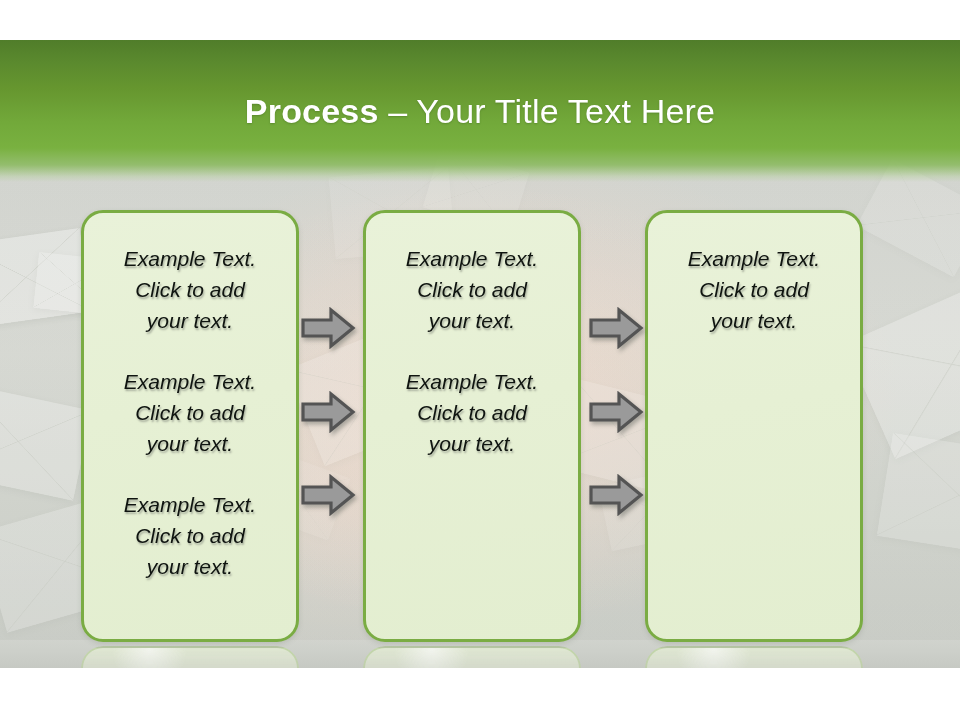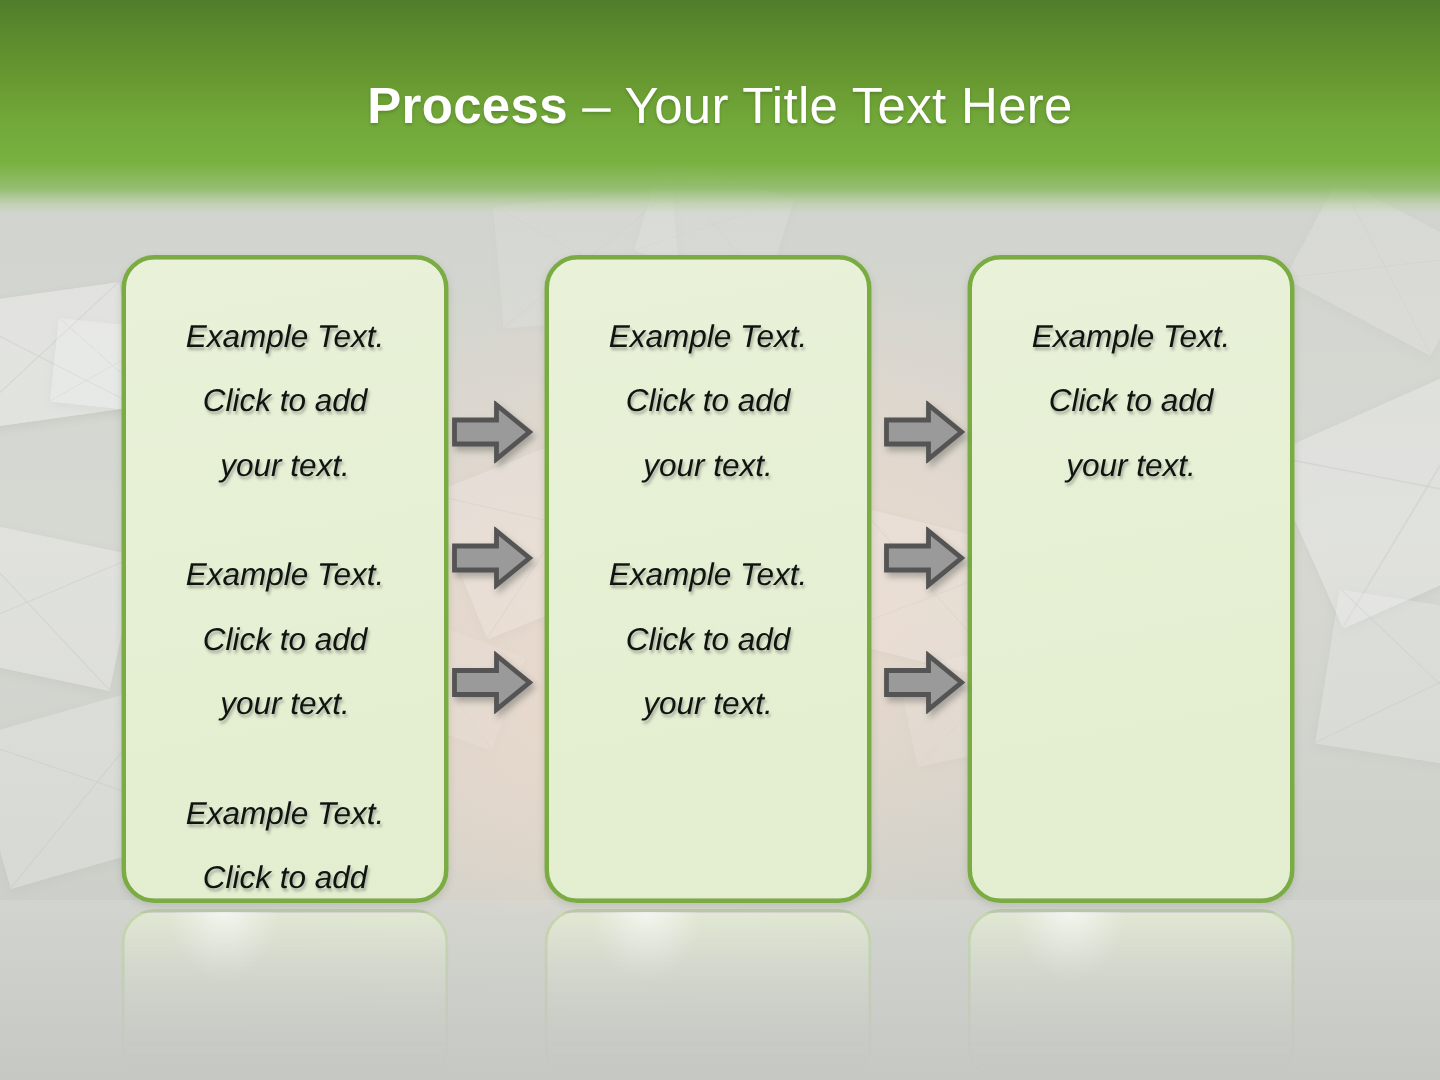--- a/index.html
+++ b/index.html
@@ -8,23 +8,24 @@
     padding: 0;
     background: #ffffff;
   }
   body {
     font-family: "Liberation Sans", "DejaVu Sans", sans-serif;
   }
 
   #slide {
     position: relative;
     width: 960px;
-    height: 720px;
+    height: 628px;
     overflow: hidden;
     background: #a16207;
+    margin-top: 40px;
   }
 
   
   .bg-base {
     position: absolute;
     inset: 0;
     background:
       radial-gradient(ellipse 560px 330px at 52% 56%, rgba(244,214,196,0.62) 0%, rgba(240,212,196,0.30) 42%, rgba(215,216,210,0.0) 72%),
       radial-gradient(ellipse 300px 260px at 36% 72%, rgba(247,222,206,0.45) 0%, rgba(247,222,206,0.0) 70%),
       linear-gradient(180deg, #c9ccc6 0%, #d2d4cf 22%, #d7d9d3 50%, #cfd2cb 76%, #c6c9c3 100%);
@@ -129,21 +130,21 @@
     position: absolute;
     left: 0; right: 0;
     top: 30px;
     padding: 0 12px;
     text-align: center;
   }
   .block {
     font-size: 21px;
     font-style: italic;
     font-weight: normal;
-    line-height: 43px;
+    line-height: 31px;
     color: #0f1410;
     text-shadow: 1px 2px 2px rgba(150,158,142,0.85);
     margin-bottom: 30px;
     white-space: pre-line;
   }
   .block:last-child { margin-bottom: 0; }
 
   #box1 { left: 81px;  top: 170px; width: 218px; height: 432px; }
   #box2 { left: 363px; top: 170px; width: 218px; height: 432px; }
   #box3 { left: 645px; top: 170px; width: 218px; height: 432px; }

